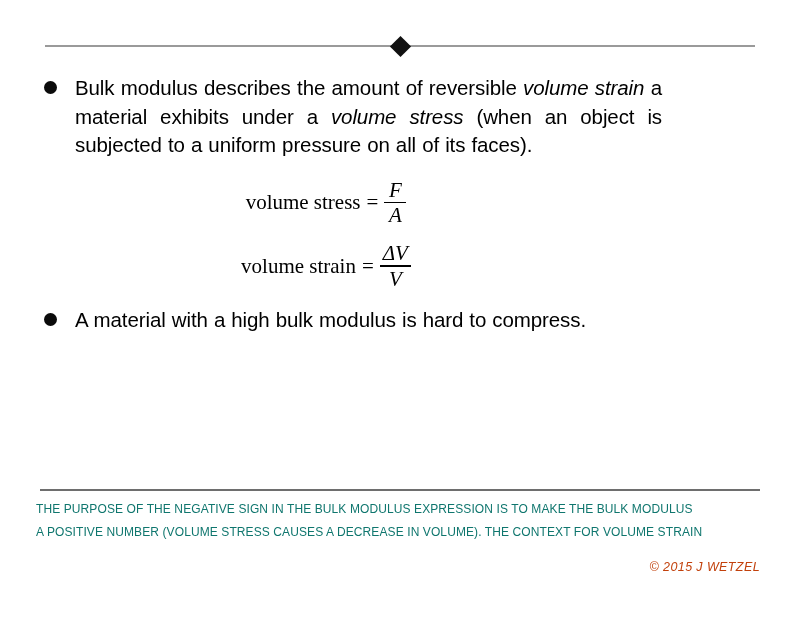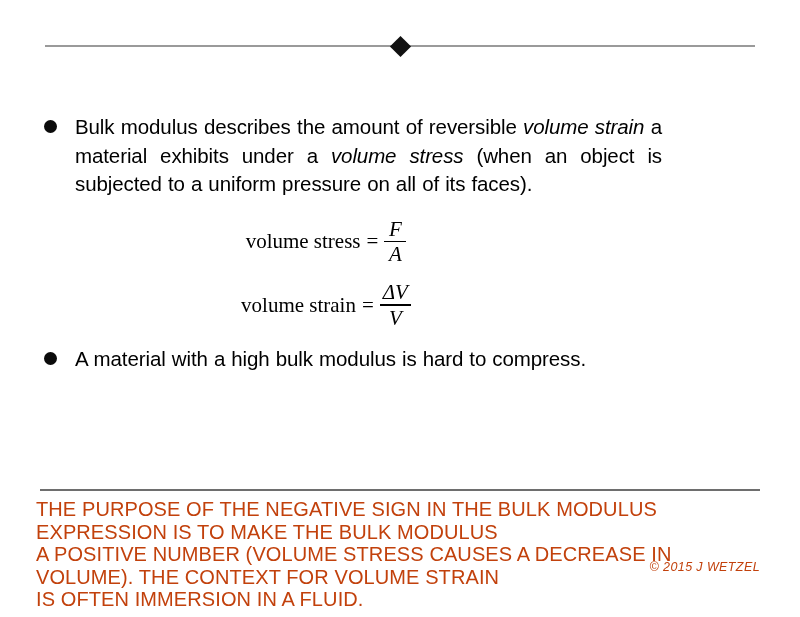--- a/index.html
+++ b/index.html
@@ -50,21 +50,20 @@
     background: #111111;
     transform: rotate(45deg);
   }
 
   
   .content {
     position: absolute;
     left: 0;
     top: 74px;
     width: 707px;
-    margin-top: 39px;
   }
 
   .bullet-row {
     position: relative;
     padding-left: 75px;
     padding-right: 45px;
     margin-bottom: 19px;
   }
   .bullet-row .dot {
     position: absolute;
@@ -141,24 +140,24 @@
     top: 489px;
     width: 720px;
     height: 2px;
     background: #6e6e6e;
   }
   .footer-note {
     position: absolute;
     left: 36px;
     top: 498px;
     width: 728px;
-    font-size: 20px;
+    font-size: 12px;
     line-height: 22.5px;
     letter-spacing: 0.1px;
-    color: #c2410c;
+    color: #0f766e;
   }
   .copyright {
     position: absolute;
     right: 40px;
     top: 560px;
     font-size: 12.5px;
     font-style: italic;
     color: #c2410c;
     letter-spacing: 0.4px;
   }
@@ -210,17 +209,16 @@
       <span class="dot"></span>
       <div class="txt"><span>A material with a high bulk modulus is hard to compress.</span></div>
     </div>
 
   </div>
 
   <div class="footer-rule"></div>
   <div class="footer-note">
     <div>THE PURPOSE OF THE NEGATIVE SIGN IN THE BULK MODULUS EXPRESSION IS TO MAKE THE BULK MODULUS</div>
     <div>A POSITIVE NUMBER (VOLUME STRESS CAUSES A DECREASE IN VOLUME).  THE CONTEXT FOR VOLUME STRAIN</div>
-    <div>IS OFTEN IMMERSION IN A FLUID.</div>
   </div>
   <div class="copyright">© 2015 J WETZEL</div>
 
 </div>
 
 </body></html>

